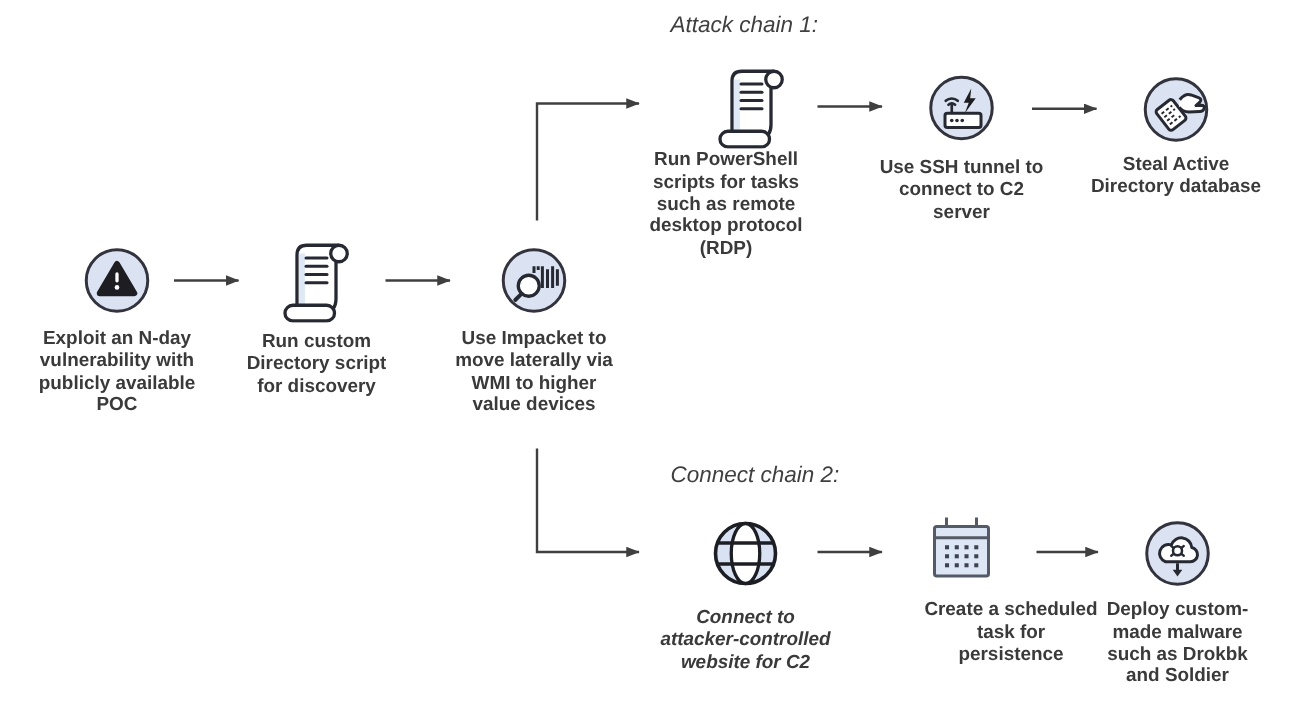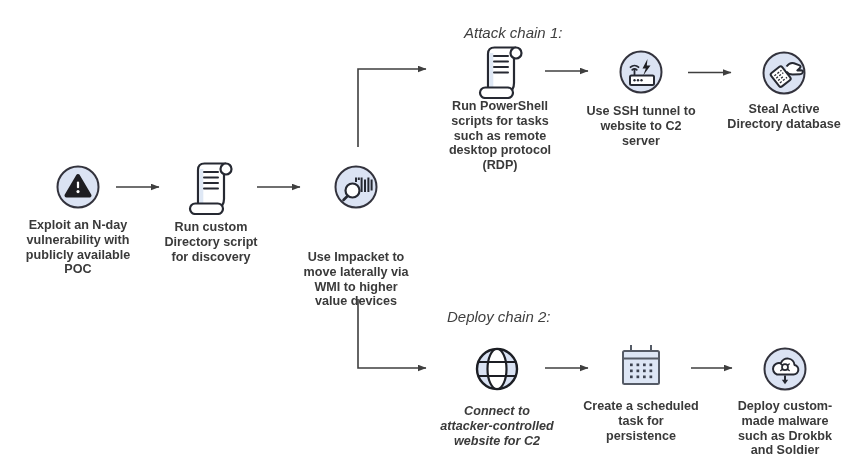--- a/index.html
+++ b/index.html
@@ -36,22 +36,22 @@
       <path d="M257 187 H300" marker-end="url(#ah)"></path>
       <path d="M358 147 V69 H426" marker-end="url(#ah)"></path>
       <path d="M358 299 V368 H426" marker-end="url(#ah)"></path>
       <path d="M545 71 H588" marker-end="url(#ah)"></path>
       <path d="M688 72.5 H731" marker-end="url(#ah)"></path>
       <path d="M545 368 H588" marker-end="url(#ah)"></path>
       <path d="M691 368 H732" marker-end="url(#ah)"></path>
     </g>
   </svg>
 
-  <div class="chain-title" style="left:464px;top:8px;margin-top:16px;">Attack chain 1:</div>
-  <div class="chain-title" style="left:447px;top:308px;">Deploy chain 2:</div>
+  <div class="chain-title" style="left:447px;top:8px;">Attack chain 1:</div>
+  <div class="chain-title" style="left:447px;top:308px;">Connect chain 2:</div>
 
   <div class="node-icon" style="left:56px;top:165px;">
     <svg width="44" height="44" viewBox="0 0 44 44">
       <circle cx="22" cy="22" r="20.5" fill="#dbe3f3" stroke="#33333d" stroke-width="2"></circle>
       <path d="M22 11 L33.5 30.5 H10.5 Z" fill="#1e1e22" stroke="#1e1e22" stroke-width="4" stroke-linejoin="round"></path>
       <rect x="20.9" y="16.5" width="2.2" height="6.8" rx="1.1" fill="#ffffff"></rect>
       <circle cx="22" cy="26.6" r="1.55" fill="#ffffff"></circle>
     </svg>
   </div>
   <div class="node-label" style="left:78px;top:218px;">Exploit an N-day
@@ -85,40 +85,40 @@
           <path d="M24.8 12.5 V15"></path>
         <path d="M27.6 12.5 V27"></path>
           <path d="M31 14.5 V27"></path>
           <path d="M34.4 12.5 V27"></path>
           <path d="M37.6 14.5 V25.5"></path>
       </g>
       <circle cx="18.5" cy="25.5" r="7" fill="#ffffff" stroke="#262932" stroke-width="2.2"></circle>
       <path d="M13.8 30.8 L9.5 35" stroke="#262932" stroke-width="2.6" stroke-linecap="round"></path>
     </svg>
   </div>
-  <div class="node-label" style="left:356px;top:218px;margin-top:32px;">Use Impacket to
+  <div class="node-label" style="left:356px;top:218px;">Use Impacket to
 move laterally via
 WMI to higher
 value devices</div>
 
   <div class="node-icon" style="left:476px;top:43px;">
     <svg width="50" height="56" viewBox="0 0 50 56">
       <path d="M40 4.5 H18.5 Q12 4.5 12 11 V49 H30 Q38 49 38 40 V13" fill="#ffffff" stroke="#262932" stroke-width="2.2" stroke-linejoin="round"></path>
       <rect x="13.3" y="10" width="4" height="34" fill="#dfe8f5"></rect>
       <circle cx="40" cy="10" r="5.5" fill="#ffffff" stroke="#262932" stroke-width="2.2"></circle>
       <rect x="4" y="44.5" width="33" height="10.5" rx="5.25" fill="#ffffff" stroke="#262932" stroke-width="2.2"></rect>
       <g stroke="#262932" stroke-width="2" stroke-linecap="round">
         <path d="M18 13 H32"></path>
           <path d="M18 18.5 H32"></path>
           <path d="M18 24 H32"></path>
           <path d="M18 29.5 H32"></path>
       </g>
     </svg>
   </div>
-  <div class="node-label" style="left:500px;top:99px;">Run PowerShell
+  <div class="node-label" style="left:484px;top:99px;">Run PowerShell
 scripts for tasks
 such as remote
 desktop protocol
 (RDP)</div>
 
   <div class="node-icon" style="left:619px;top:50px;">
     <svg width="44" height="44" viewBox="0 0 44 44">
       <circle cx="22" cy="22" r="20.5" fill="#dbe3f3" stroke="#33333d" stroke-width="2"></circle>
       <polygon points="28.5,9 23.5,18.5 26.8,18.5 24.2,25.5 31.5,15.5 27.8,15.5" fill="#1e1e22"></polygon>
       <g stroke="#262932" stroke-width="1.8" fill="none" stroke-linecap="round">
@@ -126,21 +126,21 @@
         <path d="M11.5 17.2 a6 6 0 0 1 8 0"></path>
         <path d="M13.3 19.8 a3.4 3.4 0 0 1 4.4 0"></path>
       </g>
       <rect x="11" y="25.5" width="24" height="9.5" rx="1.5" fill="#ffffff" stroke="#262932" stroke-width="2"></rect>
       <circle cx="15.5" cy="30.3" r="1.2" fill="#262932"></circle>
       <circle cx="19" cy="30.3" r="1.2" fill="#262932"></circle>
       <circle cx="22.5" cy="30.3" r="1.2" fill="#262932"></circle>
     </svg>
   </div>
   <div class="node-label" style="left:641px;top:104px;">Use SSH tunnel to
-website to C2
+connect to C2
 server</div>
 
   <div class="node-icon" style="left:762px;top:51px;">
     <svg width="44" height="44" viewBox="0 0 44 44">
       <circle cx="22" cy="22" r="20.5" fill="#dbe3f3" stroke="#33333d" stroke-width="2"></circle>
       <g transform="rotate(-38 19 26)">
         <rect x="12" y="17" width="14" height="17" rx="2" fill="#ffffff" stroke="#262932" stroke-width="2"></rect>
         <g stroke="#262932" stroke-width="1.3" stroke-dasharray="2.2 1.6">
           <path d="M14.5 21 H23.5"></path>
             <path d="M14.5 24 H23.5"></path>
@@ -181,21 +181,21 @@
           <rect x="18.5" y="27.5" width="2.7" height="2.7"></rect>
           <rect x="25" y="27.5" width="2.7" height="2.7"></rect>
           <rect x="31.5" y="27.5" width="2.7" height="2.7"></rect>
         <rect x="12" y="33.5" width="2.7" height="2.7"></rect>
           <rect x="18.5" y="33.5" width="2.7" height="2.7"></rect>
           <rect x="25" y="33.5" width="2.7" height="2.7"></rect>
           <rect x="31.5" y="33.5" width="2.7" height="2.7"></rect>
       </g>
     </svg>
   </div>
-  <div class="node-label" style="left:641px;top:399px;">Create a scheduled
+  <div class="node-label" style="left:674px;top:399px;">Create a scheduled
 task for
 persistence</div>
 
   <div class="node-icon" style="left:763px;top:347px;">
     <svg width="44" height="44" viewBox="0 0 44 44">
       <circle cx="22" cy="22" r="20.5" fill="#dbe3f3" stroke="#33333d" stroke-width="2"></circle>
       <path d="M14 27.5 h16.5 a4.8 4.8 0 0 0 1-9.5 a7 7 0 0 0-13.6-1.7 A5.6 5.6 0 0 0 14 27.5 z" fill="#ffffff" stroke="#262932" stroke-width="2" stroke-linejoin="round"></path>
       <g stroke="#262932" stroke-width="1.5" stroke-linecap="round">
         <path d="M17.8 17 L26.2 23.5"></path>
           <path d="M26.2 17 L17.8 23.5"></path>

